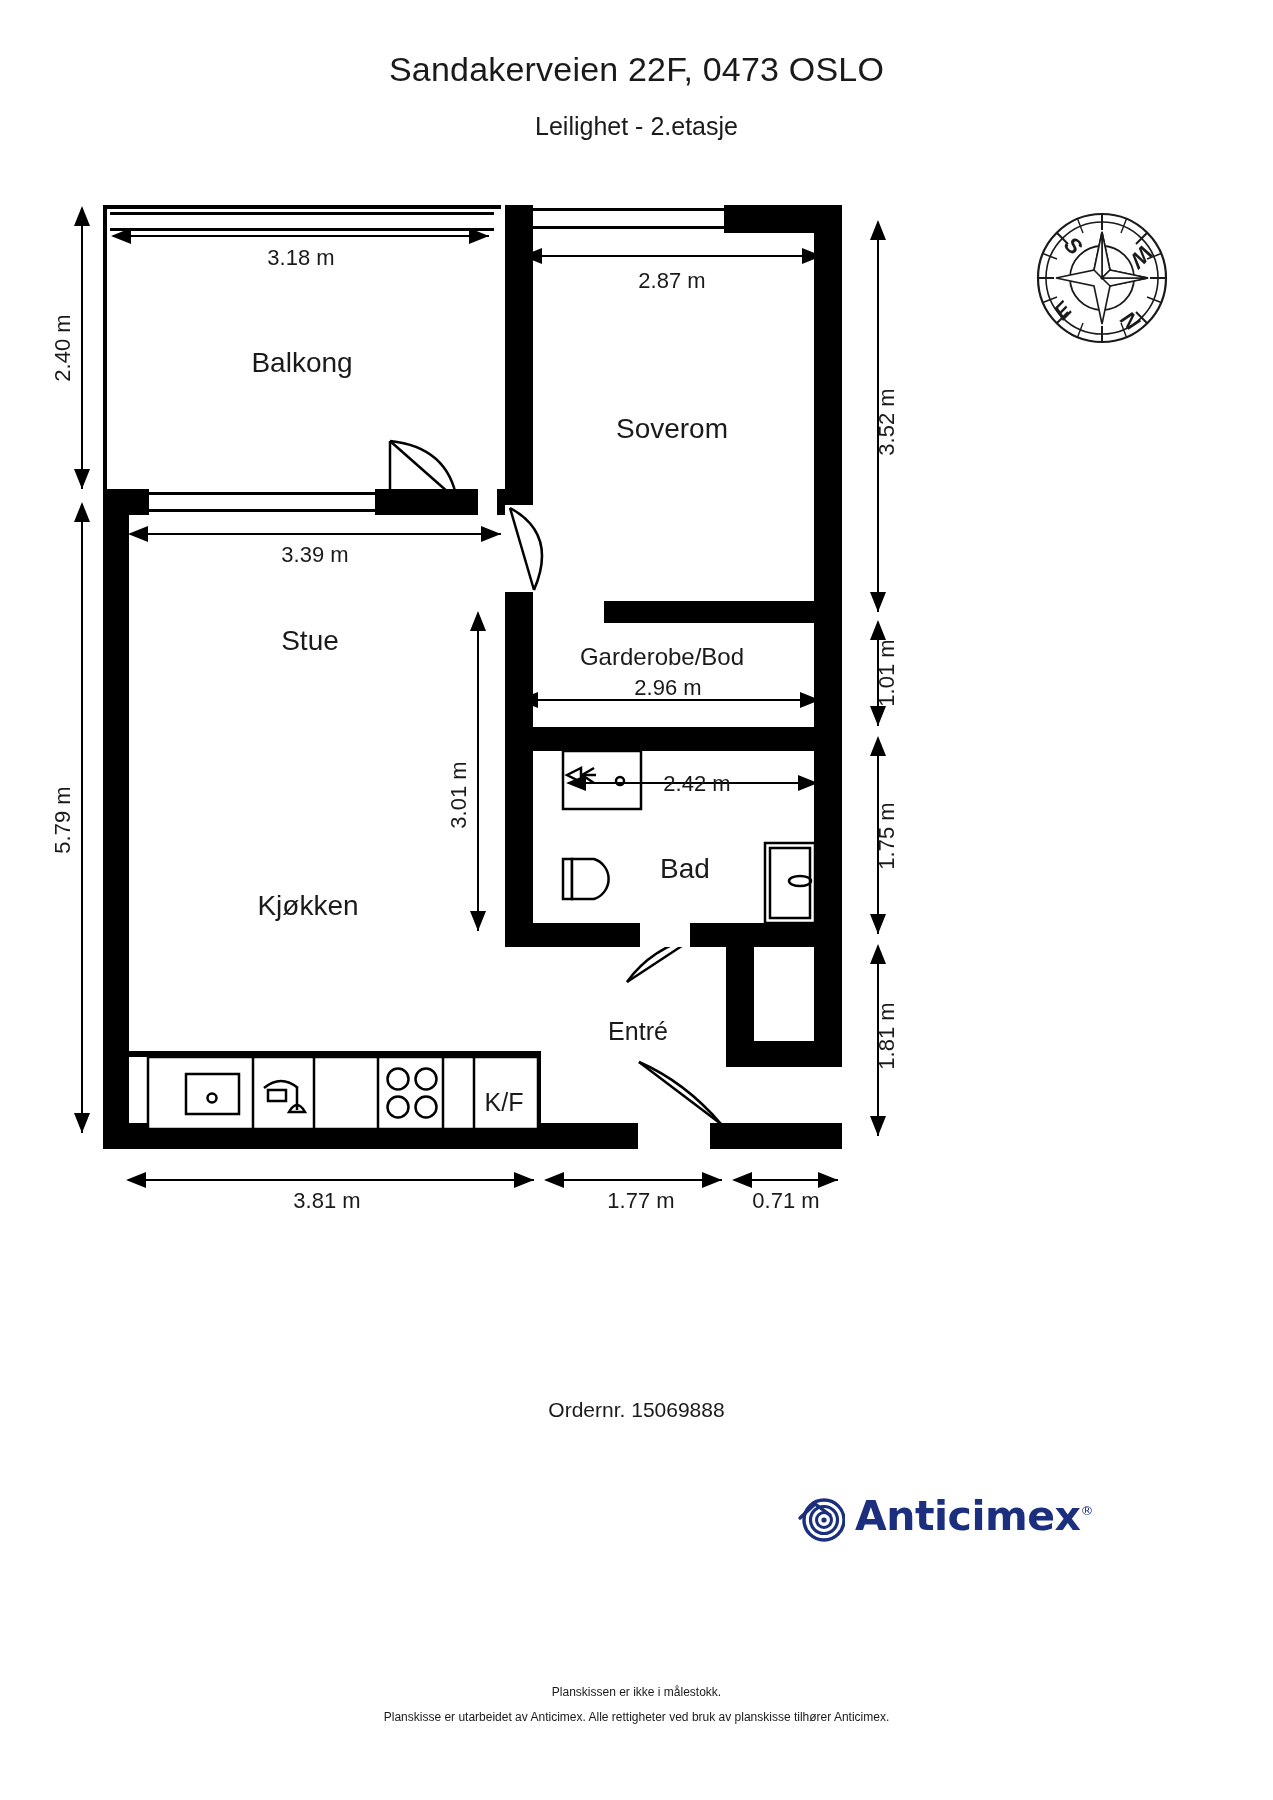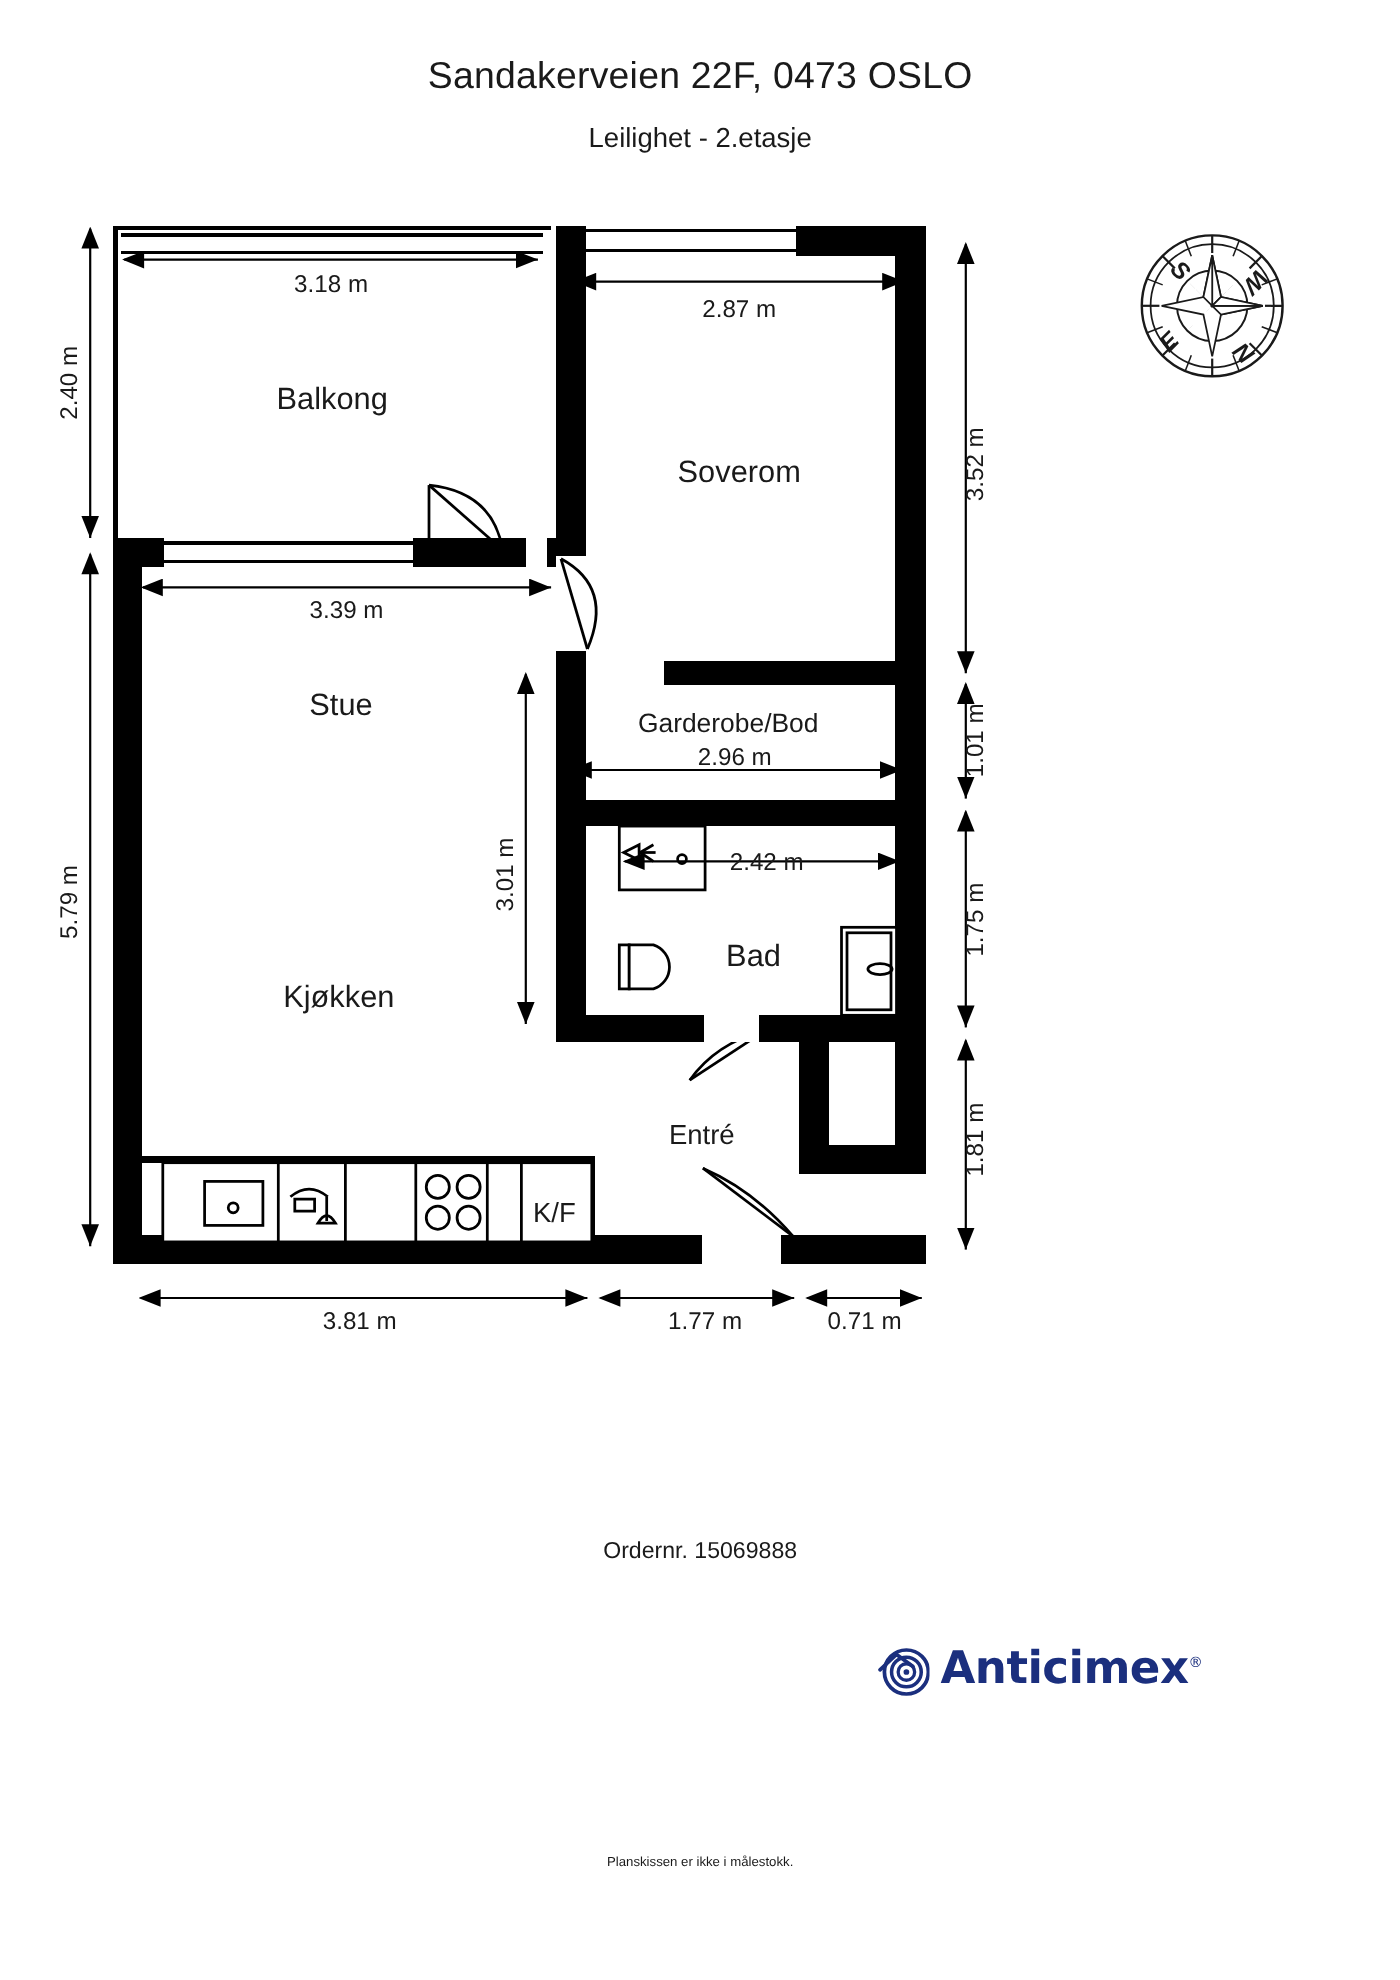--- a/index.html
+++ b/index.html
@@ -316,15 +316,16 @@
       <circle cx="27" cy="24" r="13.5" fill="none" stroke="#1b2f7e" stroke-width="3.2"></circle>
       <circle cx="27" cy="24" r="7.5" fill="none" stroke="#1b2f7e" stroke-width="3"></circle>
       <circle cx="27" cy="24" r="2.6" fill="#1b2f7e"></circle>
       <path d="M3 22 L18 8 L33 19 L27 24 Z" fill="#fff" opacity="0"></path>
     </svg>
     <div class="wordmark"><span>Anticimex</span><span class="reg">®</span></div>
   </div>
 
   <div id="footer">
     <div>Planskissen er ikke i målestokk.</div>
+    <div>Planskisse er utarbeidet av Anticimex. Alle rettigheter ved bruk av planskisse tilhører Anticimex.</div>
   </div>
 
 </div>
 
 </body></html>

